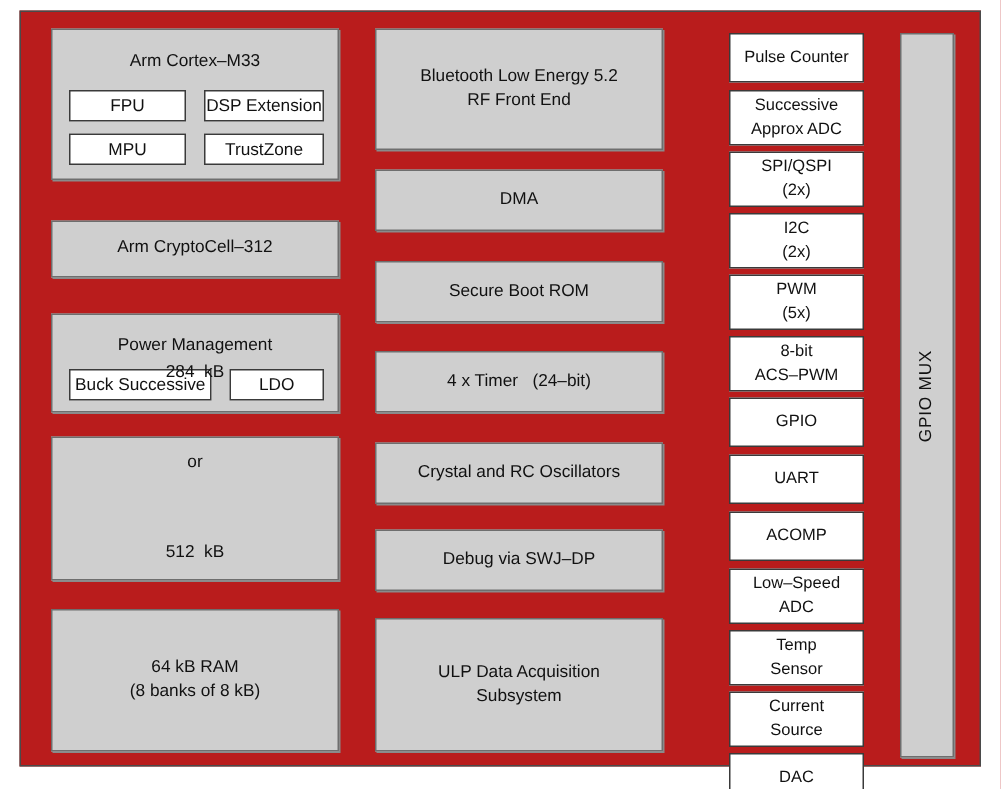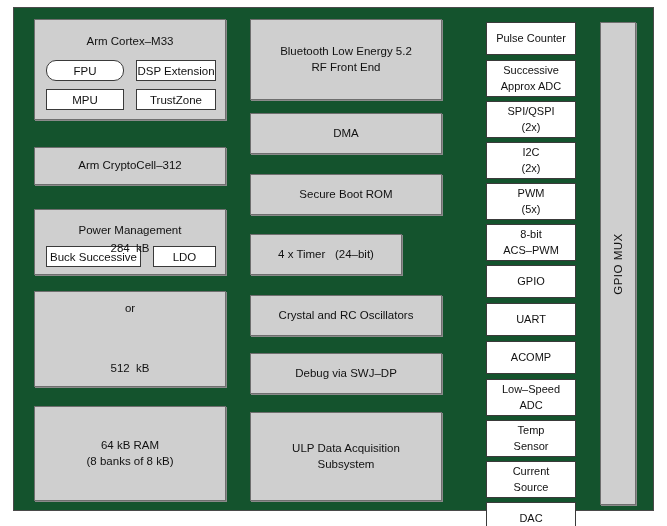--- a/index.html
+++ b/index.html
@@ -17,21 +17,21 @@
   }
 
   #chip-frame {
     position: absolute;
     left: 13px;
     top: 7px;
     width: 641px;
     height: 504px;
     border: 1px solid #4a4a4a;
     box-sizing: border-box;
-    background: #14532d;
+    background: #b91c1c;
   }
 
   
   .blk {
     position: absolute;
     box-sizing: border-box;
     display: flex;
     flex-direction: column;
     align-items: center;
     justify-content: center;
@@ -100,21 +100,21 @@
   }
 </style>
 </head>
 <body>
 
 <div id="chip-frame">
 
   <div class="grey group col-left" style="left:20px; top:11px; width:192px; height:101px;">
     <div class="group-title" style="top:15px;">Arm Cortex–M33</div>
 
-    <div class="white subbox" style="left:11px; top:40px; width:78px; height:21px;border-radius:10px;">
+    <div class="white subbox" style="left:11px; top:40px; width:78px; height:21px;">
       <span class="lbl">FPU</span>
     </div>
 
     <div class="white subbox" style="left:11px; top:69px; width:78px; height:21px;">
       <span class="lbl">MPU</span>
     </div>
 
     <div class="white subbox" style="left:101px; top:40px; width:80px; height:21px;">
       <span class="lbl">DSP Extension</span>
     </div>
@@ -158,21 +158,21 @@
   </div>
 
   <div class="grey blk col-mid" style="left:236px; top:105px; width:192px; height:41px;">
     <span class="lbl">DMA</span>
   </div>
 
   <div class="grey blk col-mid" style="left:236px; top:166px; width:192px; height:41px;">
     <span class="lbl">Secure Boot ROM</span>
   </div>
 
-  <div class="grey blk col-mid" style="left:236px; top:226px; width:152px; height:41px;">
+  <div class="grey blk col-mid" style="left:236px; top:226px; width:192px; height:41px;">
     <span class="lbl">4 x Timer   (24–bit)</span>
   </div>
 
   <div class="grey blk col-mid" style="left:236px; top:287px; width:192px; height:41px;">
     <span class="lbl">Crystal and RC Oscillators</span>
   </div>
 
   <div class="grey blk col-mid" style="left:236px; top:345px; width:192px; height:41px;">
     <span class="lbl">Debug via SWJ–DP</span>
   </div>

